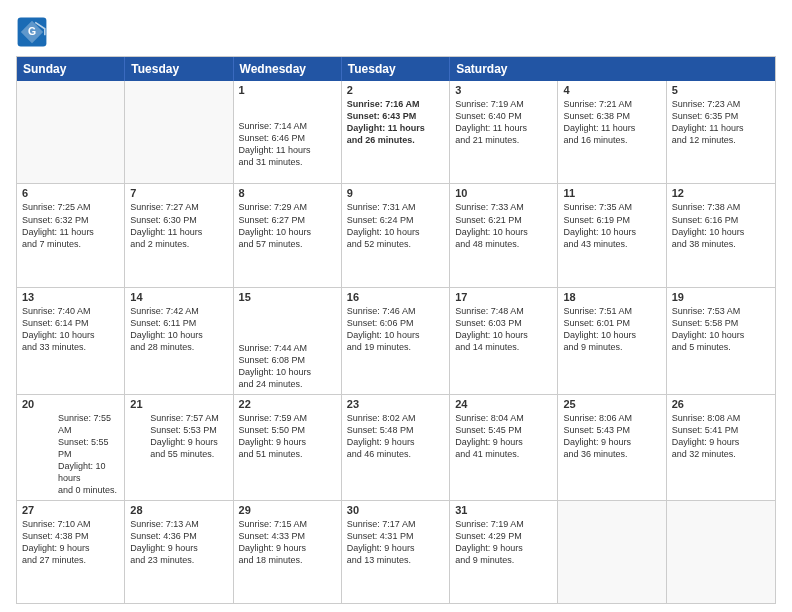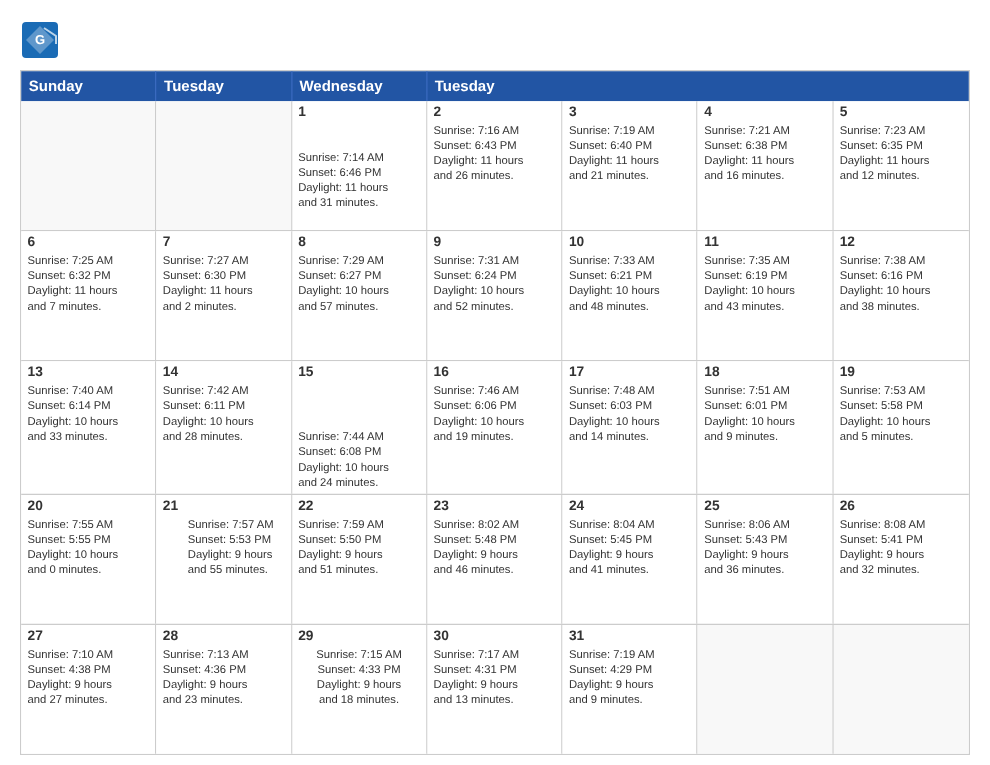--- a/index.html
+++ b/index.html
@@ -127,35 +127,36 @@
       <div class="location"></div>
     </div>
   </div>
 
   <div class="calendar">
     <div class="cal-header">
     <div class="cal-header-cell">Sunday</div>
         <div class="cal-header-cell">Tuesday</div>
         <div class="cal-header-cell">Wednesday</div>
         <div class="cal-header-cell">Tuesday</div>
+        <div class="cal-header-cell">Saturday</div>
       </div>
     <div class="cal-body">
     <div class="cal-row">
           <div class="cal-cell empty"></div>
           <div class="cal-cell empty"></div>
           <div class="cal-cell">
             <span class="day-num">1</span>
             <div class="cell-text" style="white-space: pre-line; margin-top: 24px;">Sunrise: 7:14 AM
 Sunset: 6:46 PM
 Daylight: 11 hours
 and 31 minutes.</div>
           </div>
           <div class="cal-cell">
             <span class="day-num">2</span>
-            <div class="cell-text" style="white-space: pre-line;">Sunrise: 7:16 AM
+            <div class="cell-text" style="white-space: pre-line; font-weight: bold;">Sunrise: 7:16 AM
 Sunset: 6:43 PM
 Daylight: 11 hours
 and 26 minutes.</div>
           </div>
           <div class="cal-cell">
             <span class="day-num">3</span>
             <div class="cell-text" style="white-space: pre-line;">Sunrise: 7:19 AM
 Sunset: 6:40 PM
 Daylight: 11 hours
 and 21 minutes.</div>
@@ -273,21 +274,21 @@
             <span class="day-num">19</span>
             <div class="cell-text" style="white-space: pre-line;">Sunrise: 7:53 AM
 Sunset: 5:58 PM
 Daylight: 10 hours
 and 5 minutes.</div>
           </div>
         </div>
         <div class="cal-row">
           <div class="cal-cell">
             <span class="day-num">20</span>
-            <div class="cell-text" style="white-space: pre-line;">Sunrise: 7:55 AM
+            <div class="cell-text" style="white-space: pre-line; margin-left: 36px;">Sunrise: 7:55 AM
 Sunset: 5:55 PM
 Daylight: 10 hours
 and 0 minutes.</div>
           </div>
           <div class="cal-cell">
             <span class="day-num">21</span>
             <div class="cell-text" style="white-space: pre-line; margin-left: 20px;">Sunrise: 7:57 AM
 Sunset: 5:53 PM
 Daylight: 9 hours
 and 55 minutes.</div>
@@ -338,21 +339,21 @@
           </div>
           <div class="cal-cell">
             <span class="day-num">28</span>
             <div class="cell-text" style="white-space: pre-line;">Sunrise: 7:13 AM
 Sunset: 4:36 PM
 Daylight: 9 hours
 and 23 minutes.</div>
           </div>
           <div class="cal-cell">
             <span class="day-num">29</span>
-            <div class="cell-text" style="white-space: pre-line; text-align: center;">Sunrise: 7:15 AM
+            <div class="cell-text" style="white-space: pre-line;">Sunrise: 7:15 AM
 Sunset: 4:33 PM
 Daylight: 9 hours
 and 18 minutes.</div>
           </div>
           <div class="cal-cell">
             <span class="day-num">30</span>
             <div class="cell-text" style="white-space: pre-line;">Sunrise: 7:17 AM
 Sunset: 4:31 PM
 Daylight: 9 hours
 and 13 minutes.</div>

